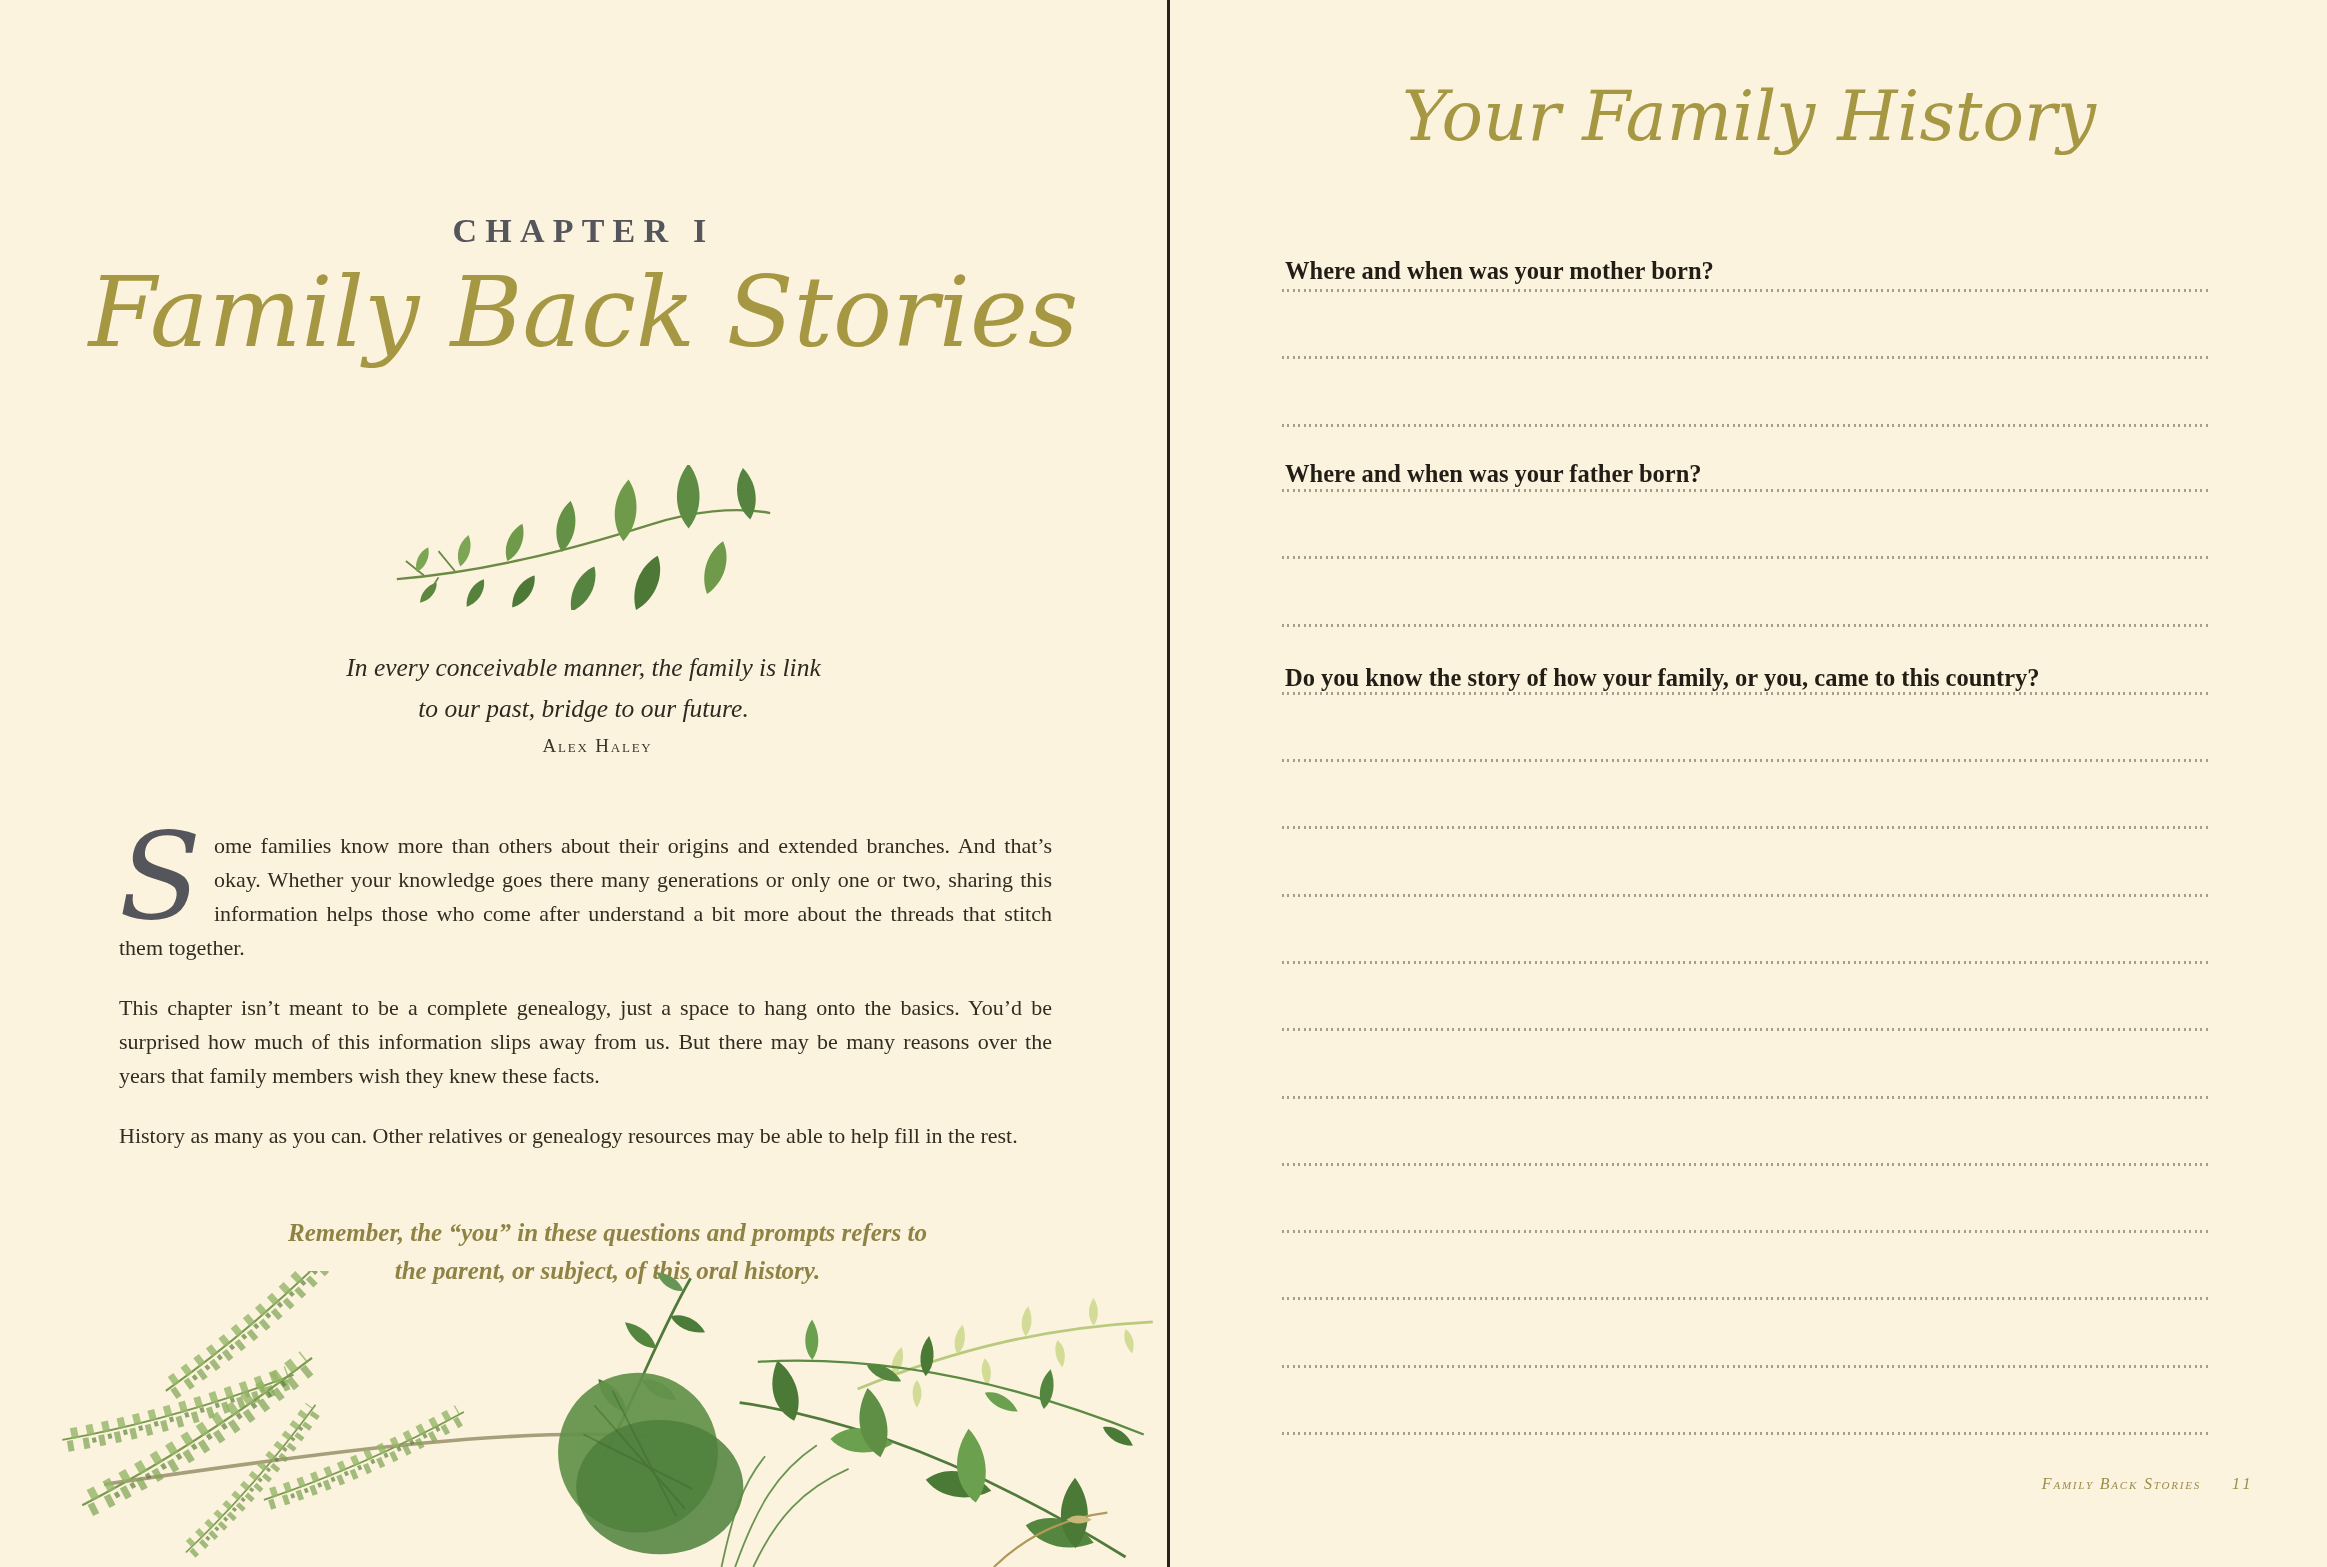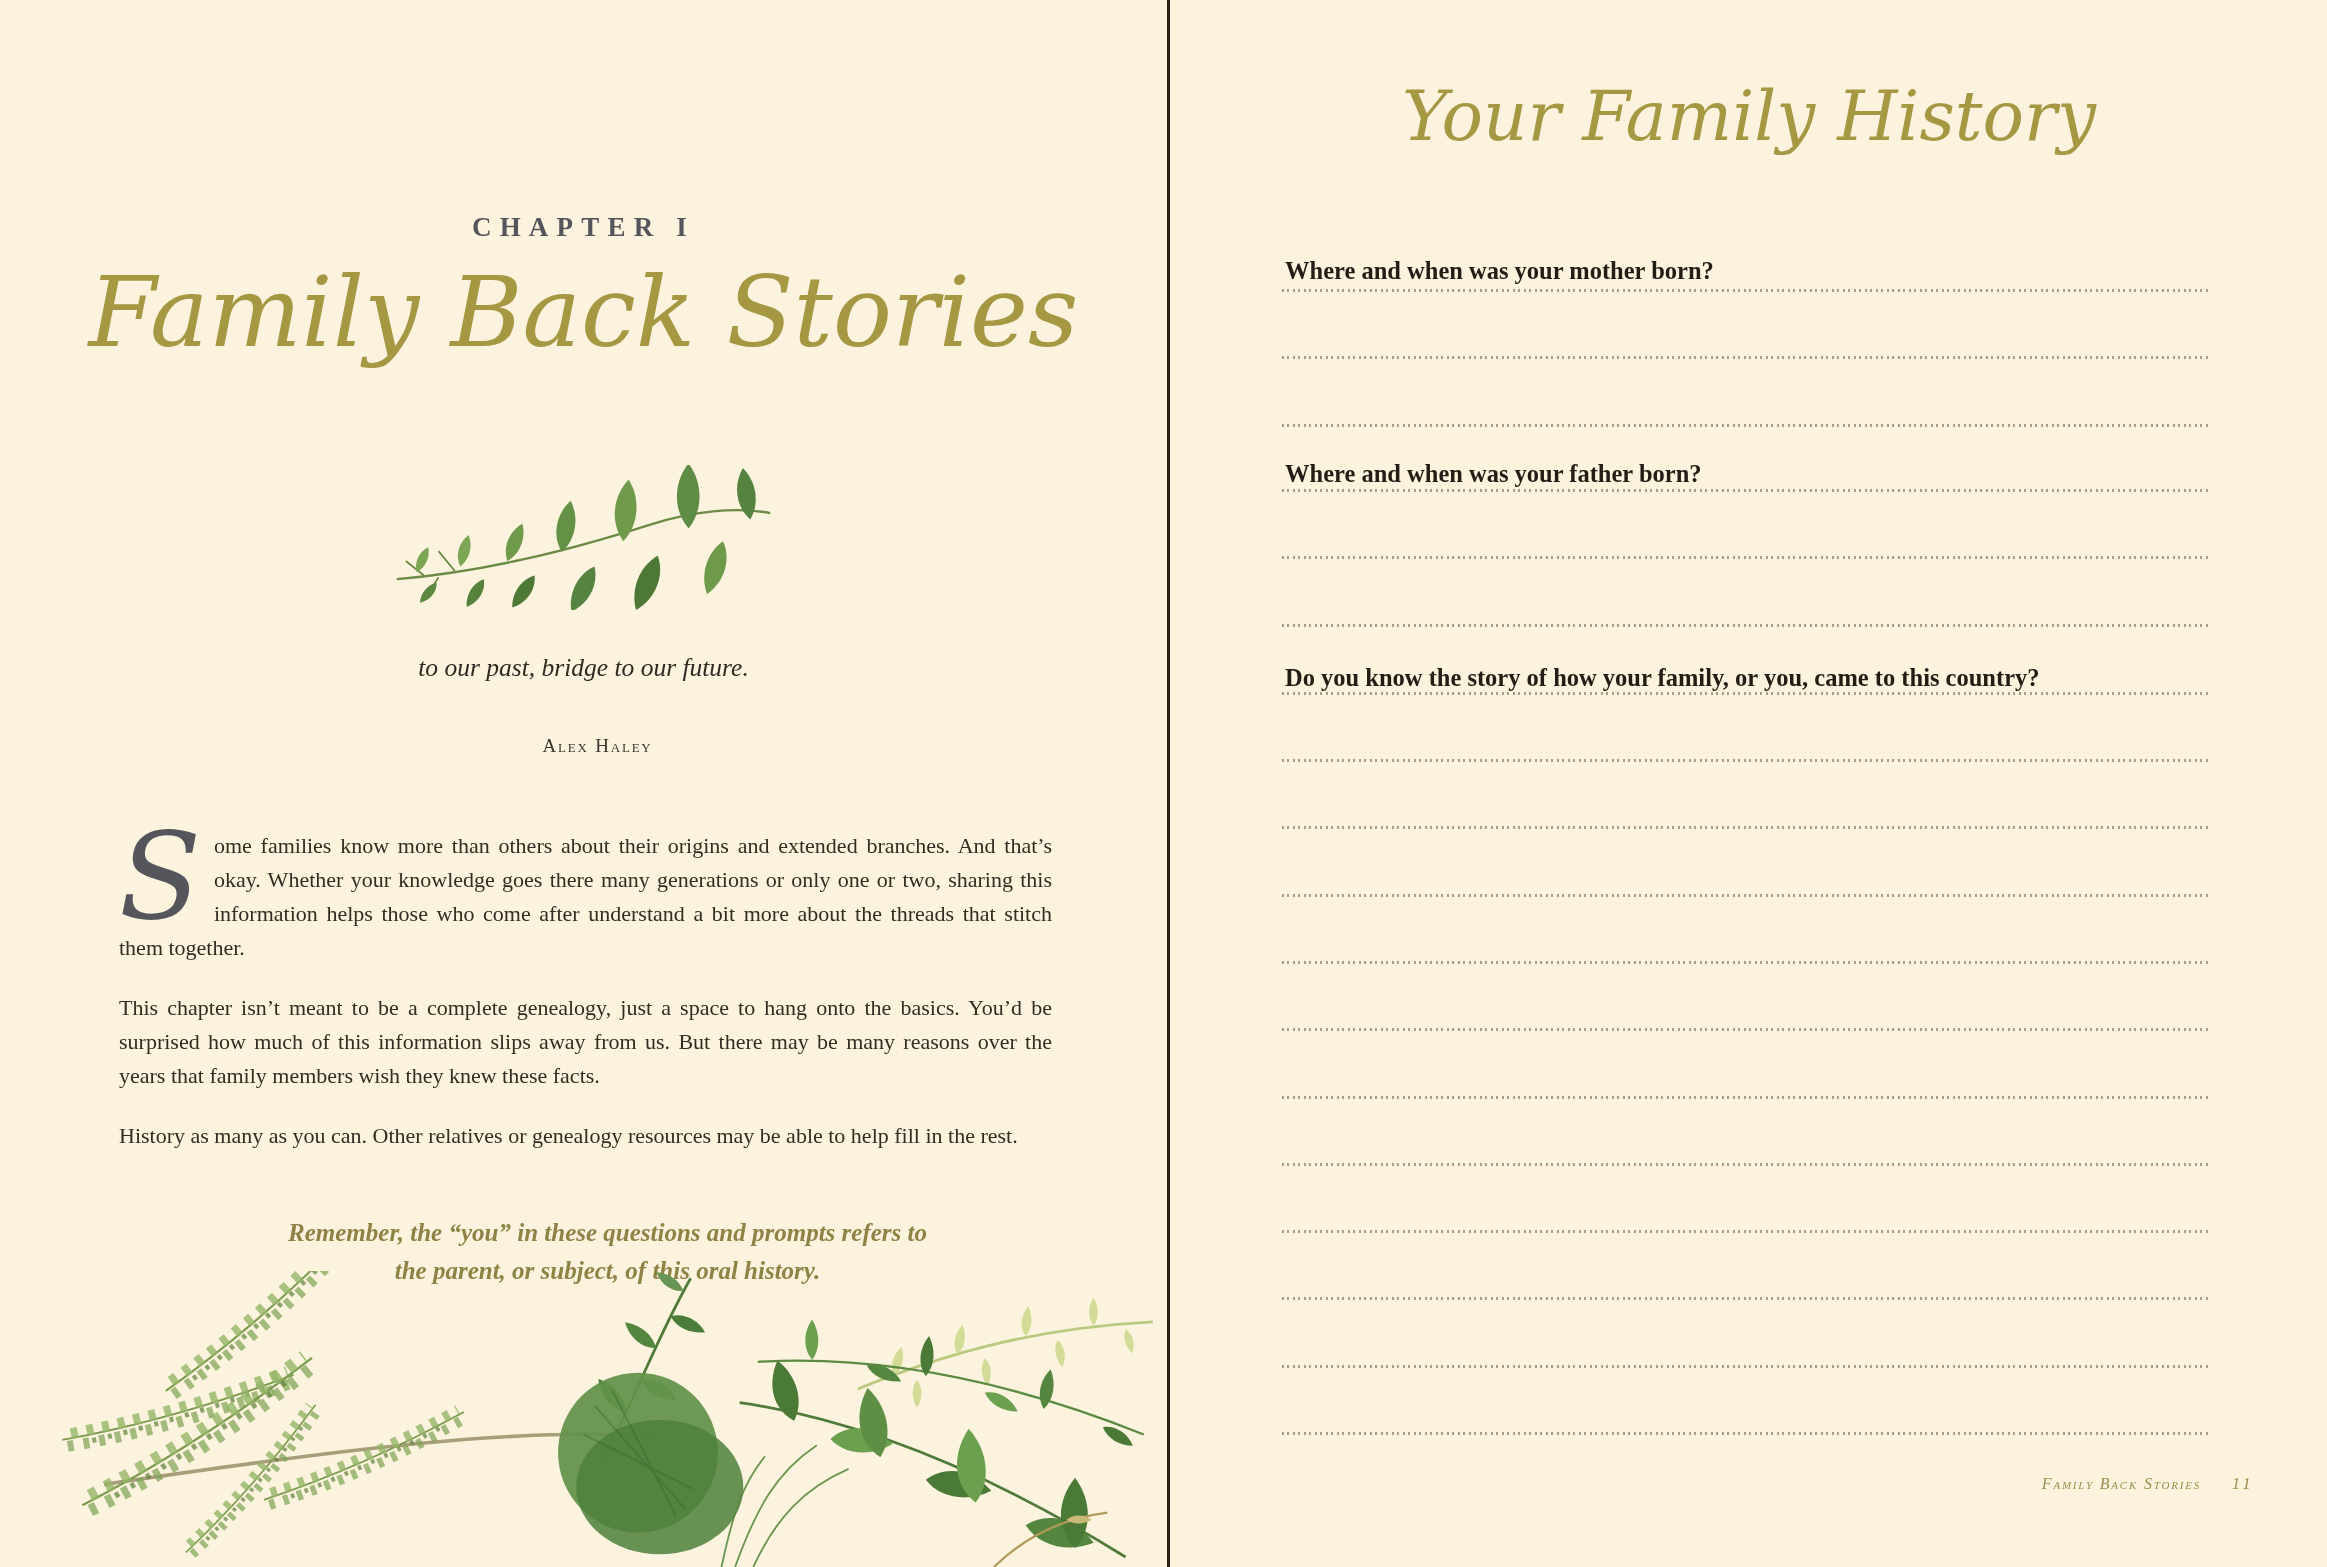--- a/index.html
+++ b/index.html
@@ -7,21 +7,21 @@
     position:relative;width:2327px;height:1567px;
     background:#fcf3df;overflow:hidden;
     font-family:"Liberation Serif",serif;color:#2f2a20;
   }
   
   .gutter{position:absolute;left:1167px;top:0;width:2.7px;height:1567px;background:#2b2117;}
   
   .left-page{position:absolute;left:0;top:0;width:1167px;height:1567px;}
   .chapter-label{
     position:absolute;top:212px;left:0;width:100%;text-align:center;
-    font-size:27px;font-weight:bold;letter-spacing:8.2px;color:#55565b;
+    font-size:34px;font-weight:bold;letter-spacing:8.2px;color:#55565b;
   }
   .main-title{
     position:absolute;top:244px;left:0;width:100%;text-align:center;
     font-family:"DejaVu Serif",serif;font-style:italic;
     font-size:98px;line-height:1.4;color:#a69743;white-space:nowrap;
   }
   .subtitle{
     position:absolute;top:404px;left:0;width:100%;text-align:center;
     font-variant:small-caps;font-weight:600;letter-spacing:5.5px;
     font-size:40px;color:#55565b;
@@ -102,20 +102,21 @@
         <use href="#tl" transform="translate(224,112) rotate(147) scale(0.78)" fill="#578340"></use>
         <use href="#tl" transform="translate(256,84) rotate(-55) scale(0.95)" fill="#6f9a4a"></use>
         <use href="#tl" transform="translate(294,100) rotate(142) scale(0.90)" fill="#4d7836"></use>
         <use href="#tl" transform="translate(328,70) rotate(-60) scale(1.00)" fill="#5f8c44"></use>
         <use href="#tl" transform="translate(366,84) rotate(137) scale(0.85)" fill="#6f9a4a"></use>
         <use href="#tl" transform="translate(396,60) rotate(-68) scale(0.80)" fill="#578340"></use>
       </g>
     </svg>
 
     <div class="quote">
+      <div>In every conceivable manner, the family is link</div>
       <div>to our past, bridge to our future.</div>
     </div>
     <div class="quote-attr">Alex Haley</div>
 
     <div class="body-copy">
       <p><span class="dropcap">S</span><span>ome families know more than others about their origins and extended branches. And that’s okay. Whether your knowledge goes there many generations or only one or two, sharing this information helps those who come after understand a bit more about the threads that stitch them together.</span></p>
       <p>This chapter isn’t meant to be a complete genealogy, just a space to hang onto the basics. You’d be surprised how much of this information slips away from us. But there may be many reasons over the years that family members wish they knew these facts.</p>
       <p>History as many as you can. Other relatives or genealogy resources may be able to help fill in the rest.</p>
     </div>
 

